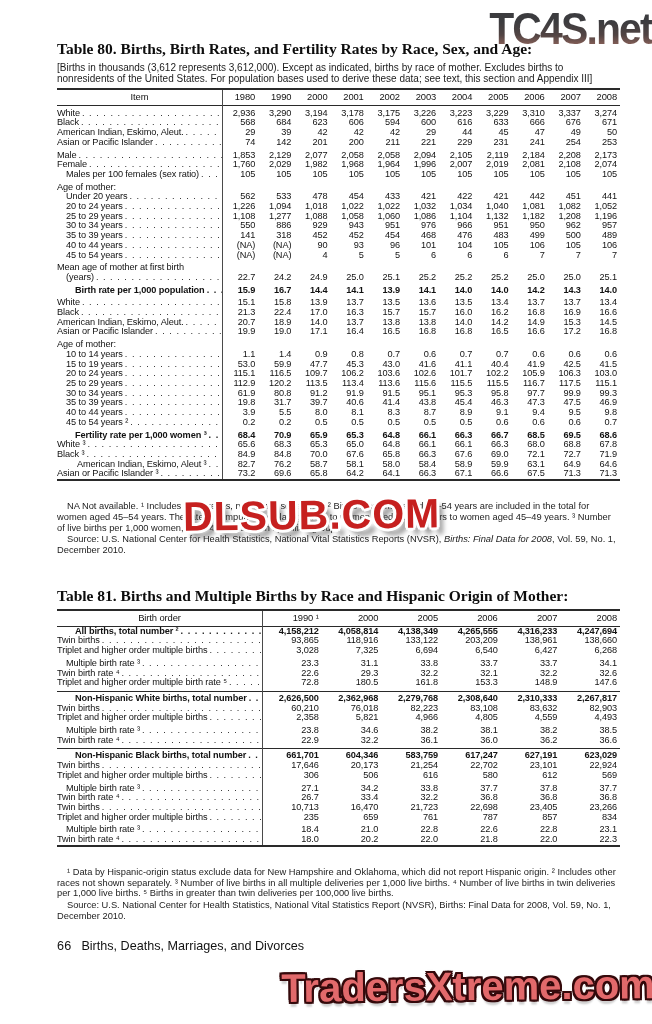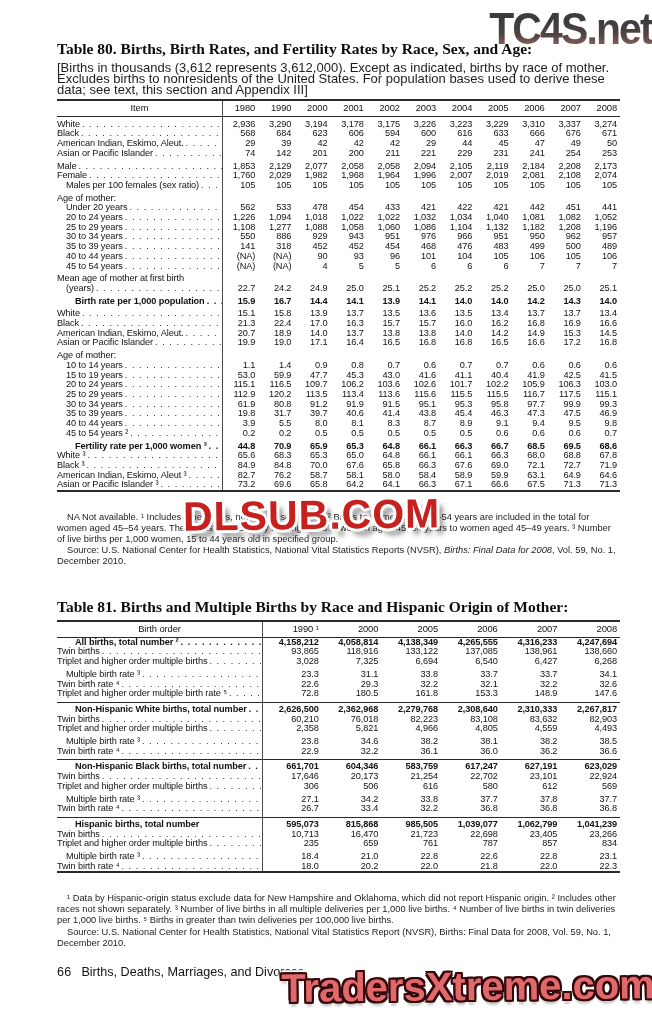--- a/index.html
+++ b/index.html
@@ -10,21 +10,21 @@
   }
   .content{position:absolute;left:57px;top:0;width:563px;}
 
   
   .tbl-title{
     font-family:"Liberation Serif", serif;
     font-weight:bold;font-size:15.5px;line-height:19px;color:#0d0d0d;
   }
   .title80{margin-top:39px;}
   .title81{margin-top:30px;}
-  .bracket-note{font-size:13px;line-height:11px;margin-top:4px;color:#1c1c1c;}
+  .bracket-note{font-size:10px;line-height:11px;margin-top:4px;color:#1c1c1c;}
 
   
   .tbl{position:relative;margin-top:4px;border-top:2px solid #2a2a2a;border-bottom:2px solid #2a2a2a;}
   .vline{position:absolute;top:0;bottom:0;width:1px;background:#4a4a4a;}
   .t80 .vline{left:165px;}
   .t81 .vline{left:205px;}
   .row{display:flex;align-items:baseline;font-size:9.2px;line-height:9.7px;letter-spacing:-0.1px;}
   .row.head{border-bottom:1px solid #2a2a2a;padding:2px 0 3px 0;font-size:9.4px;}
   .row.b{font-weight:bold;}
   .row.gap{margin-top:3px;}
@@ -595,21 +595,21 @@
         <div class="v">0.6</div>
         <div class="v">0.6</div>
         <div class="v">0.6</div>
         <div class="v">0.7</div>
       </div>
       <div class="row b gap">
         <div class="lab">
           <span class="txt" style="padding-left: 18px;">Fertility rate per 1,000 women ³</span>
           <span class="dots"></span>
         </div>
-        <div class="v">44.8</div>
+        <div class="v">68.4</div>
         <div class="v">70.9</div>
         <div class="v">65.9</div>
         <div class="v">65.3</div>
         <div class="v">64.8</div>
         <div class="v">66.1</div>
         <div class="v">66.3</div>
         <div class="v">66.7</div>
         <div class="v">68.5</div>
         <div class="v">69.5</div>
         <div class="v">68.6</div>
@@ -643,21 +643,21 @@
         <div class="v">65.8</div>
         <div class="v">66.3</div>
         <div class="v">67.6</div>
         <div class="v">69.0</div>
         <div class="v">72.1</div>
         <div class="v">72.7</div>
         <div class="v">71.9</div>
       </div>
       <div class="row">
         <div class="lab">
-          <span class="txt" style="padding-left: 0px;">American Indian, Eskimo, Aleut ³</span>
+          <span class="txt" style="padding-left: 0px; margin-left: 20px;">American Indian, Eskimo, Aleut ³</span>
           <span class="dots"></span>
         </div>
         <div class="v">82.7</div>
         <div class="v">76.2</div>
         <div class="v">58.7</div>
         <div class="v">58.1</div>
         <div class="v">58.0</div>
         <div class="v">58.4</div>
         <div class="v">58.9</div>
         <div class="v">59.9</div>
@@ -717,21 +717,21 @@
         <div class="v">4,247,694</div>
       </div>
       <div class="row">
         <div class="lab">
           <span class="txt" style="padding-left: 0px;">Twin births</span>
           <span class="dots"></span>
         </div>
         <div class="v">93,865</div>
         <div class="v">118,916</div>
         <div class="v">133,122</div>
-        <div class="v">137,085</div>
+        <div class="v">203,209</div>
         <div class="v">138,961</div>
         <div class="v">138,660</div>
       </div>
       <div class="row">
         <div class="lab">
           <span class="txt" style="padding-left: 0px;">Triplet and higher order multiple births</span>
           <span class="dots"></span>
         </div>
         <div class="v">3,028</div>
         <div class="v">7,325</div>
@@ -889,31 +889,20 @@
           <span class="txt" style="padding-left: 0px;">Twin birth rate ⁴</span>
           <span class="dots"></span>
         </div>
         <div class="v">26.7</div>
         <div class="v">33.4</div>
         <div class="v">32.2</div>
         <div class="v">36.8</div>
         <div class="v">36.8</div>
         <div class="v">36.8</div>
       </div>
-      <div class="row b ra">
-        <div class="lab">
-          <span class="txt" style="padding-left: 18px;">Hispanic births, total number</span>
-        </div>
-        <div class="v">595,073</div>
-        <div class="v">815,868</div>
-        <div class="v">985,505</div>
-        <div class="v">1,039,077</div>
-        <div class="v">1,062,799</div>
-        <div class="v">1,041,239</div>
-      </div>
       <div class="row">
         <div class="lab">
           <span class="txt" style="padding-left: 0px;">Twin births</span>
           <span class="dots"></span>
         </div>
         <div class="v">10,713</div>
         <div class="v">16,470</div>
         <div class="v">21,723</div>
         <div class="v">22,698</div>
         <div class="v">23,405</div>

